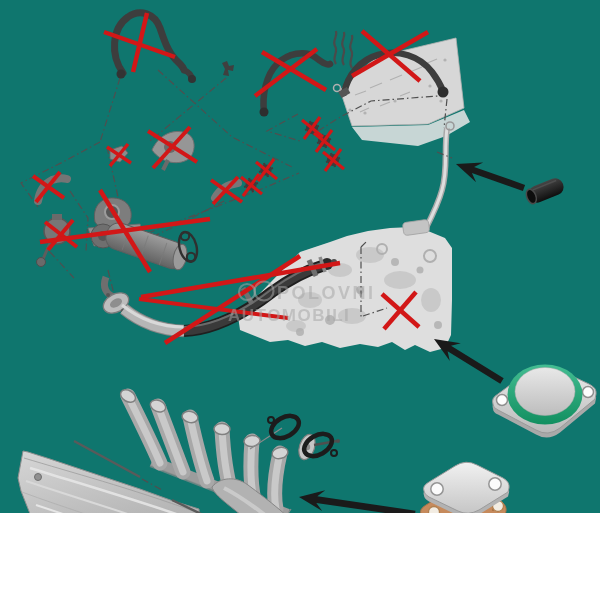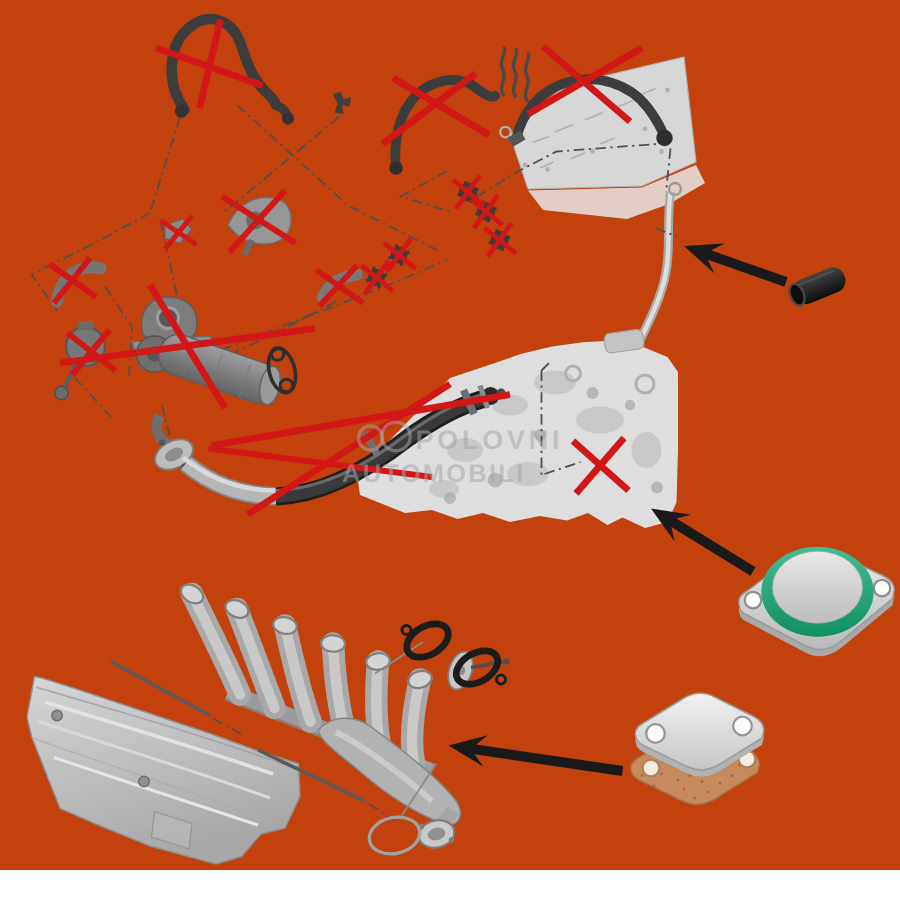--- a/index.html
+++ b/index.html
@@ -1,16 +1,16 @@
 <!DOCTYPE html>
 <html><head>
 <meta charset="utf-8">
 <style>
   html,body{margin:0;padding:0;background:#ffffff;}
-  .page{width:600px;height:580px;position:relative;background:#c2410c;overflow:hidden;
+  .page{width:600px;height:513px;position:relative;background:#0f766e;overflow:hidden;
         font-family:"Liberation Sans", sans-serif;}
   svg{display:block;}
   .wm{font-family:"Liberation Sans", sans-serif;font-weight:bold;}
 </style>
 </head>
 <body>
 
 <div class="page">
 <svg width="600" height="600" viewBox="0 0 600 600" role="img">
   <defs>

